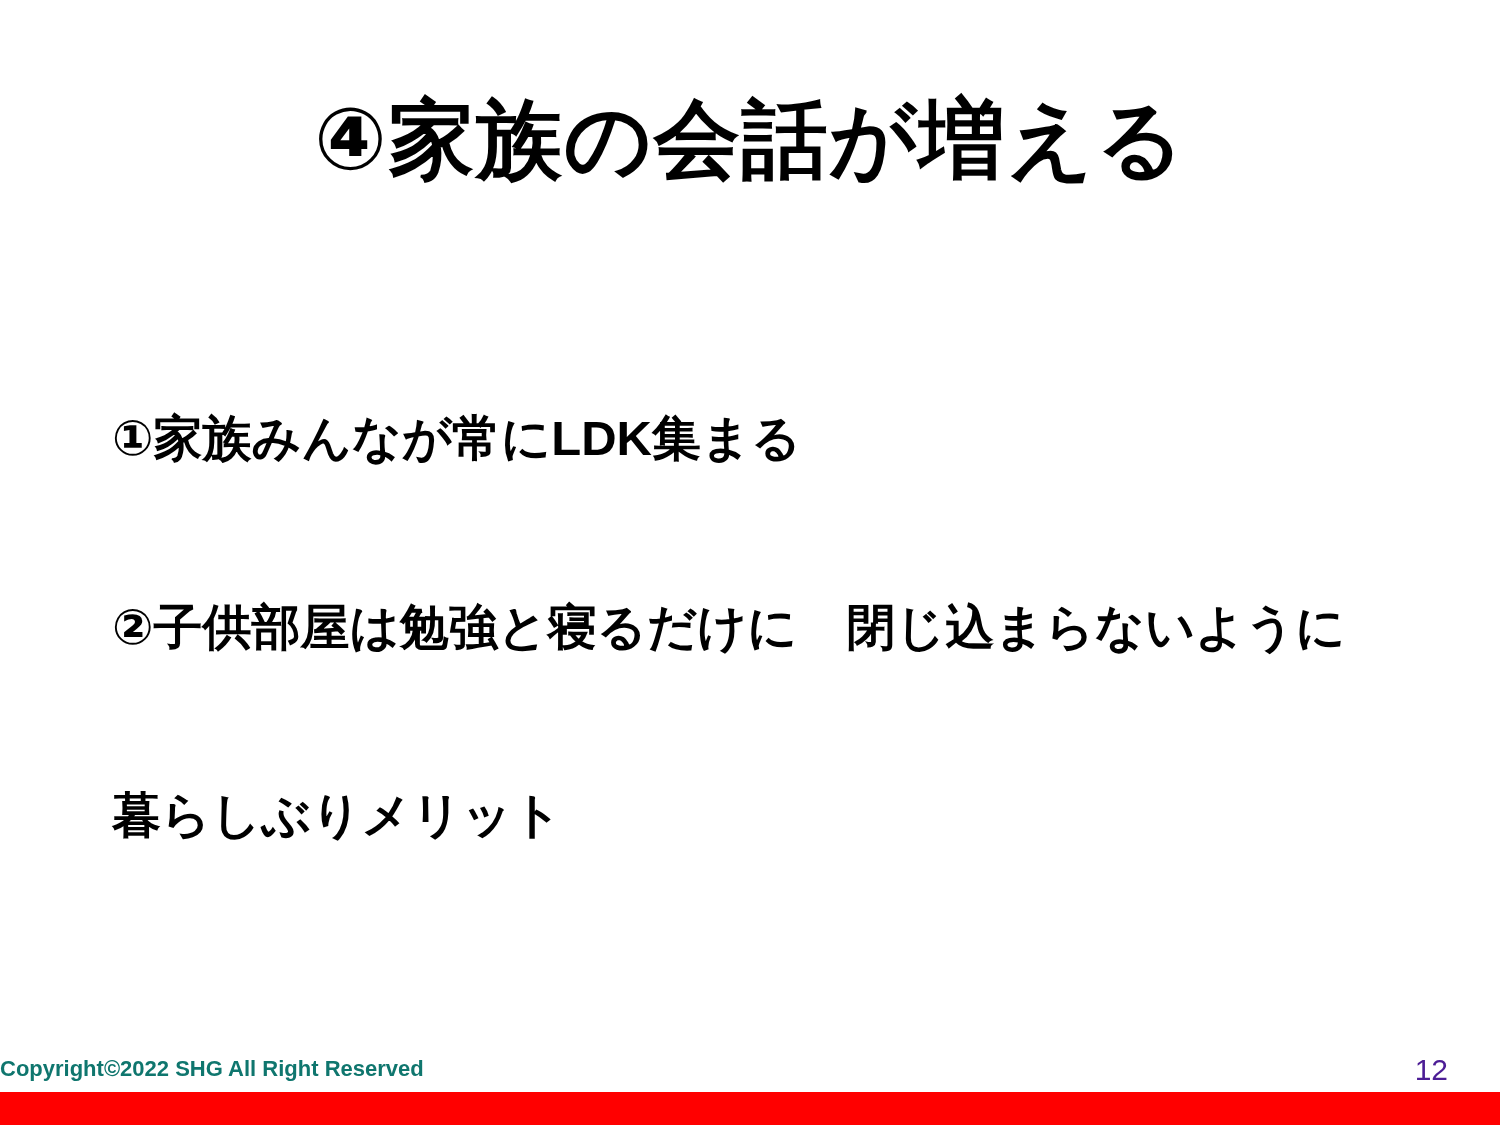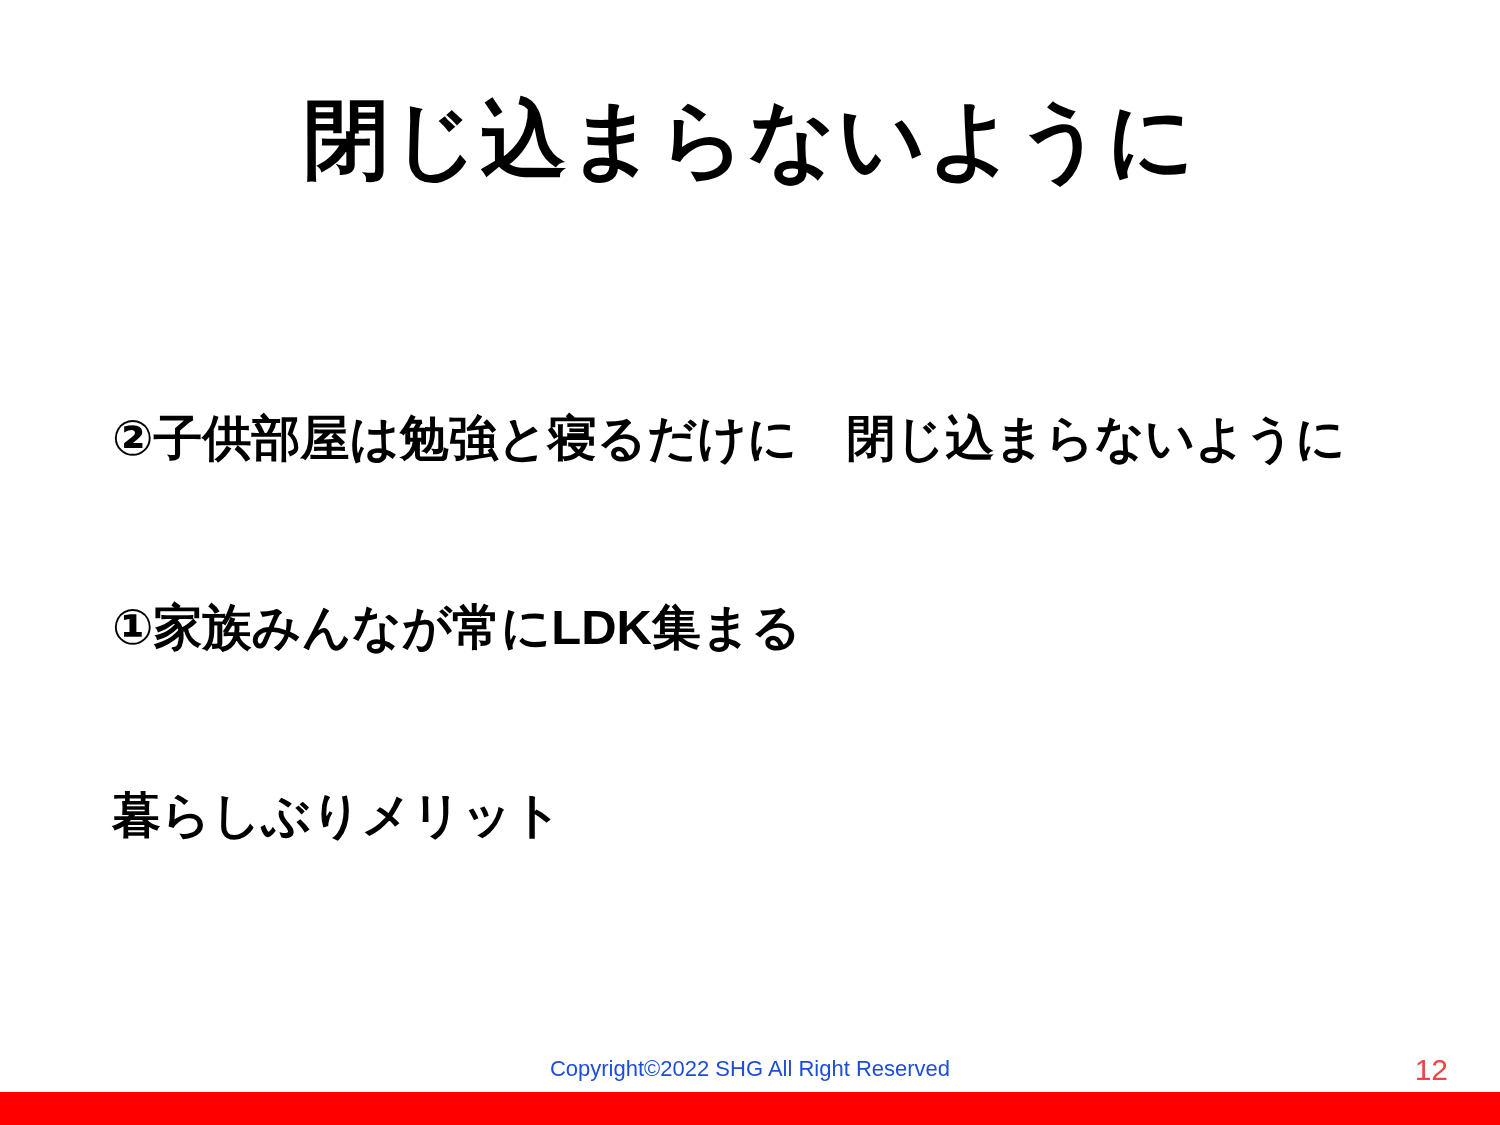--- a/index.html
+++ b/index.html
@@ -45,52 +45,51 @@
   }
   .body-line {
     display: block;
     white-space: pre;
   }
   .footer-copyright {
     position: absolute;
     bottom: 43px;
     left: 0;
     width: 100%;
-    text-align: center;
     font-size: 22px;
-    color: #1d4ed8;
-    font-weight: normal;
+    color: #0f766e;
+    font-weight: bold;
   }
   .page-number {
     position: absolute;
     bottom: 38px;
     right: 52px;
     font-size: 30px;
-    color: #ef4444;
+    color: #4c1d95;
     font-weight: normal;
   }
   .bottom-bar {
     position: absolute;
     left: 0;
     bottom: 0;
     width: 100%;
     height: 33px;
     background: #ff0000;
   }
 </style>
 </head>
 <body>
 
 <div class="slide" style="background: rgb(255, 255, 255);">
 
-  <div class="slide-title">閉じ込まらないように</div>
+  <div class="slide-title">④家族の会話が増える</div>
 
   <div class="body-list">
+    <span class="body-line">①家族みんなが常にLDK集まる</span>
     <span class="body-line">②子供部屋は勉強と寝るだけに　閉じ込まらないように</span>
-    <span class="body-line">①家族みんなが常にLDK集まる</span>
     <span class="body-line">暮らしぶりメリット</span>
     
     
     
     
   </div>
 
   <div class="footer-copyright">Copyright©2022 SHG All Right Reserved</div>
 
   <div class="page-number">12</div>

